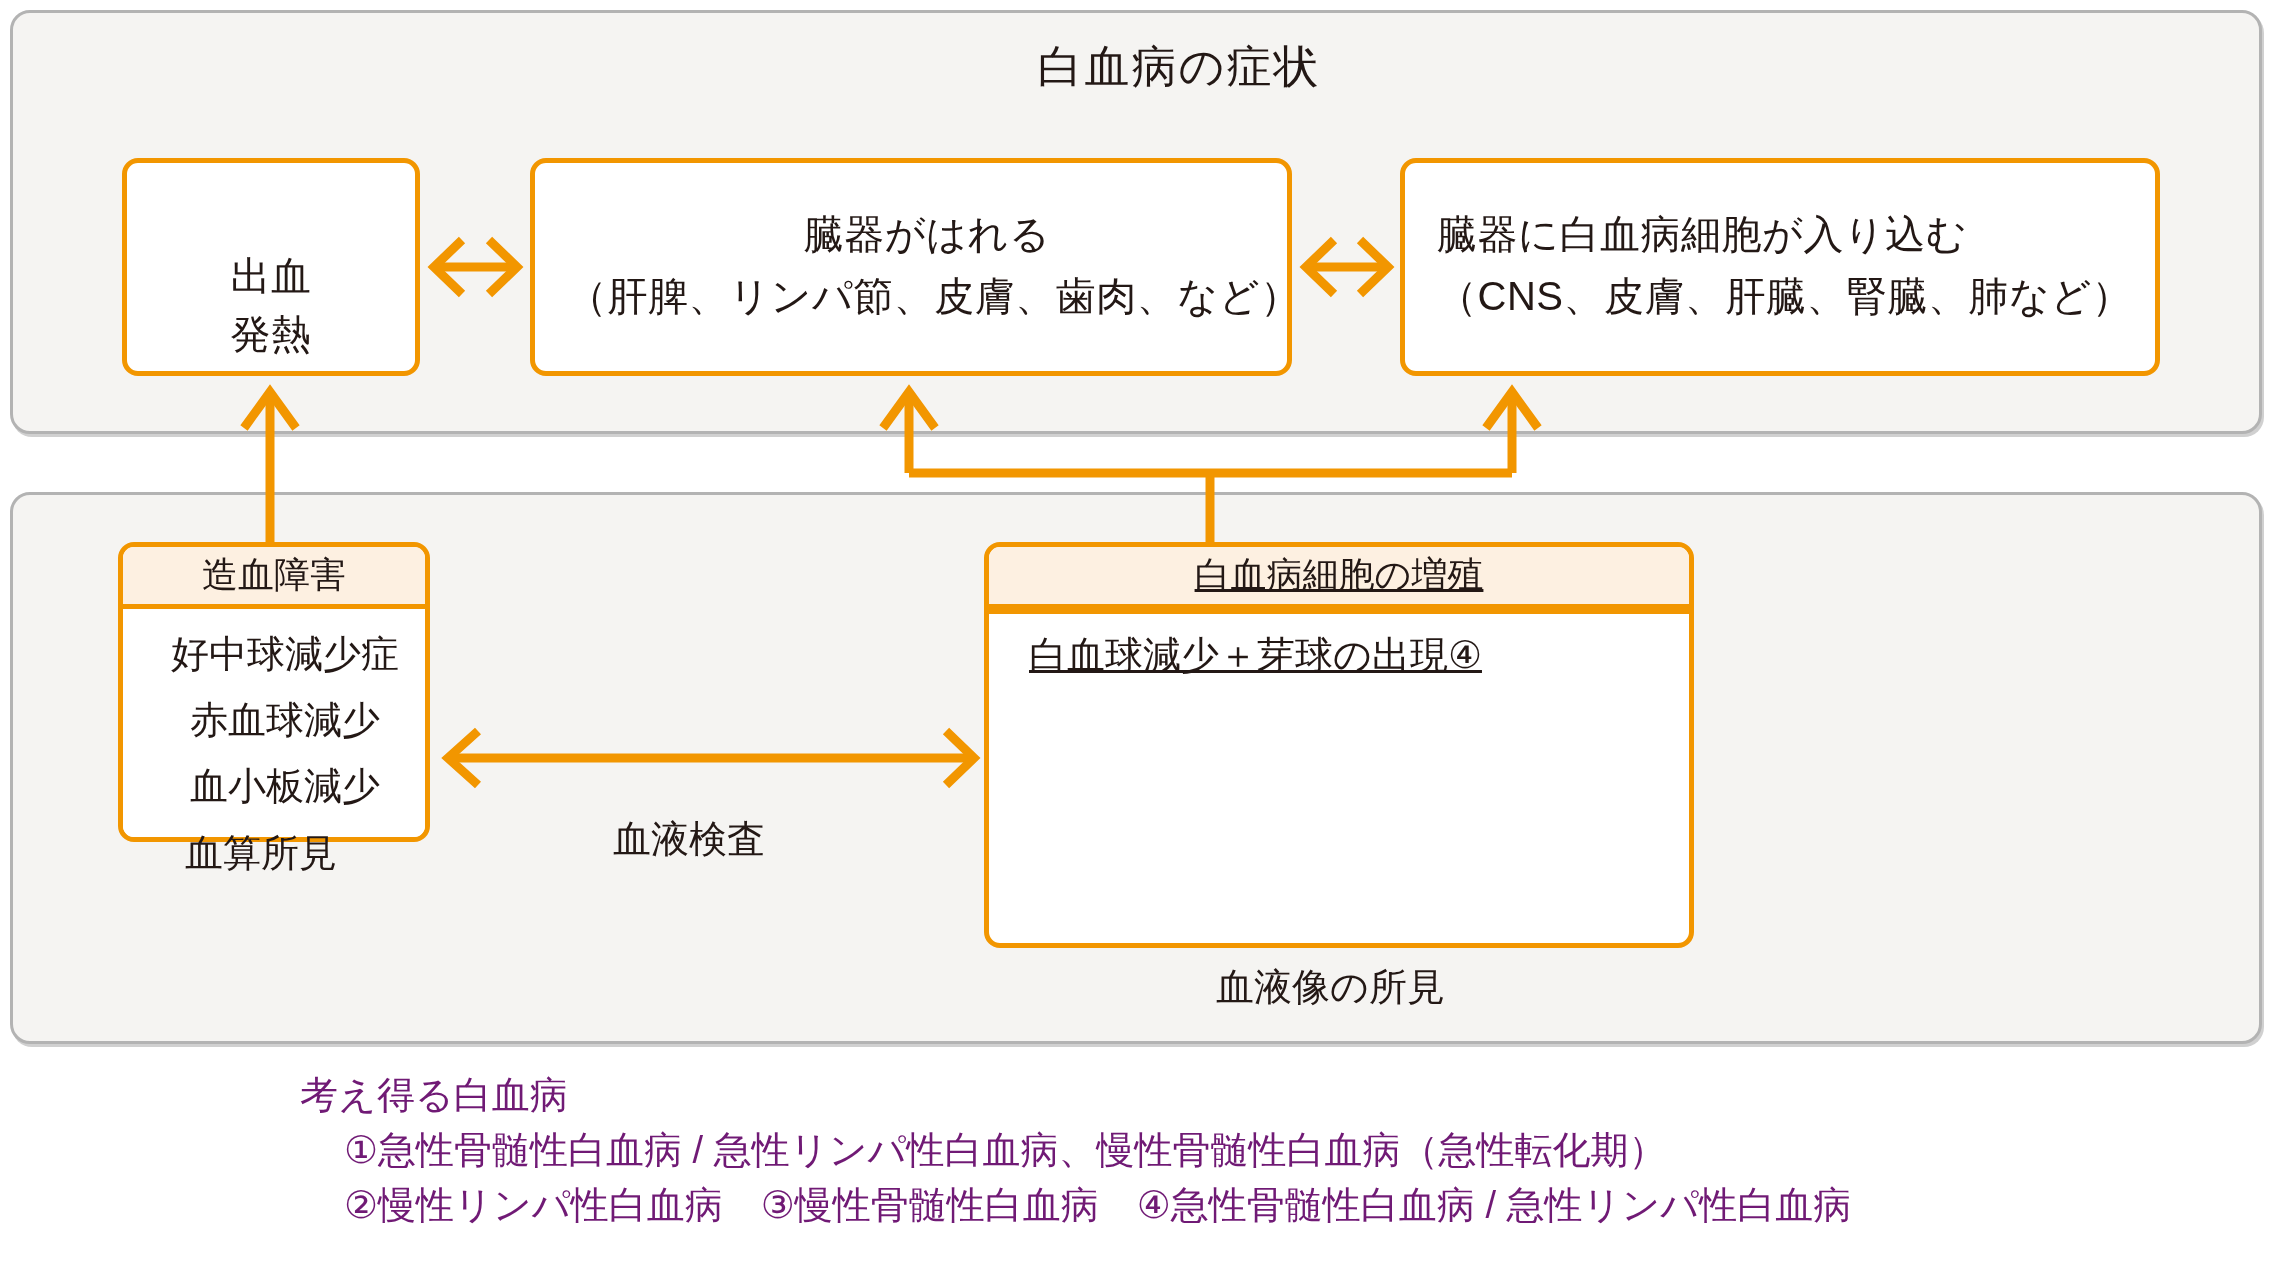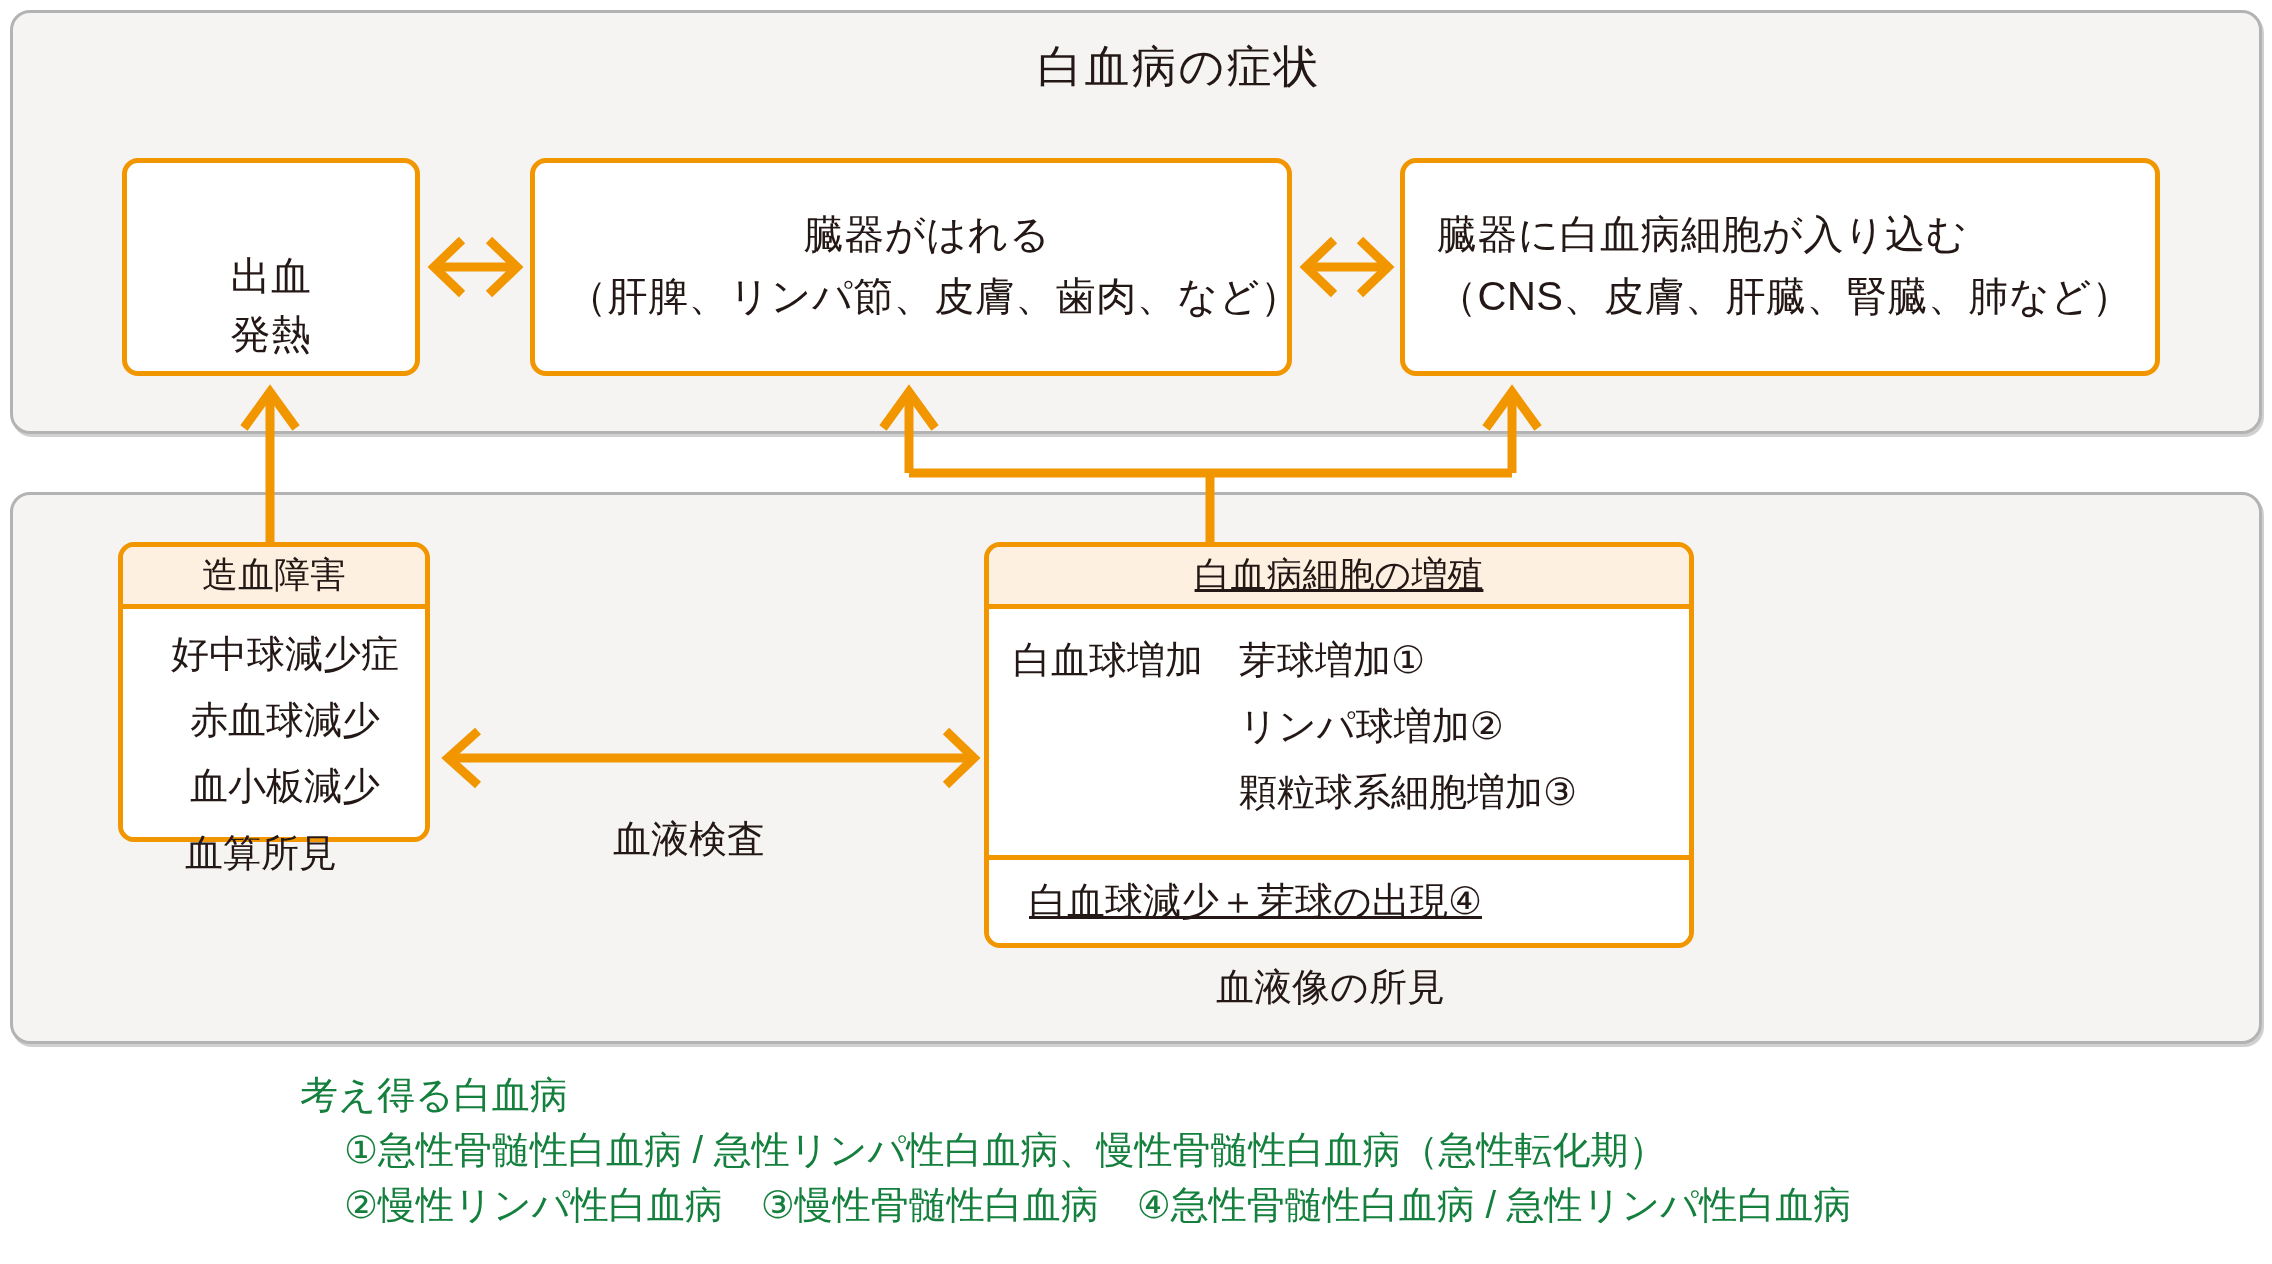--- a/index.html
+++ b/index.html
@@ -107,21 +107,21 @@
   .cap{
     position:absolute;font-size:38px;line-height:1;color:#231815;white-space:nowrap;
   }
   #cap-cbc        {left:185px;  top:834px;}
   #cap-blood-test {left:613px;  top:820px;}
   #cap-smear      {left:1216px; top:968px;}
 
   
   #legend{
     position:absolute;left:300px;top:1068px;width:1900px;
-    font-size:38px;line-height:1.45;color:#15803d;
+    font-size:38px;line-height:1.45;color:#701a75;
   }
   #legend .l0{margin-left:0px;}
   #legend .l1{margin-left:44px;}
   #legend .l2{margin-left:44px;}
 
   
   #wires{position:absolute;left:0;top:0;width:2272px;height:1264px;pointer-events:none;}
 </style>
 </head>
 <body>
@@ -188,28 +188,20 @@
     <div class="hdr">造血障害</div>
     <div class="body">
       <div class="line">好中球減少症</div>
       <div class="line">赤血球減少</div>
       <div class="line">血小板減少</div>
     </div>
   </div>
 
   <div class="hbox" id="box-proliferation">
     <div class="hdr">白血病細胞の増殖</div>
-    <div class="body">
-      <div class="line row-a">白血球増加</div>
-      <div class="col-b">
-        <div class="line">芽球増加①</div>
-        <div class="line">リンパ球増加②</div>
-        <div class="line">顆粒球系細胞増加③</div>
-      </div>
-    </div>
     <div class="foot">
       <div class="line">白血球減少＋芽球の出現④</div>
     </div>
   </div>
 
   <div class="cap" id="cap-cbc">血算所見</div>
   <div class="cap" id="cap-blood-test">血液検査</div>
   <div class="cap" id="cap-smear">血液像の所見</div>
 
   <div id="legend">

